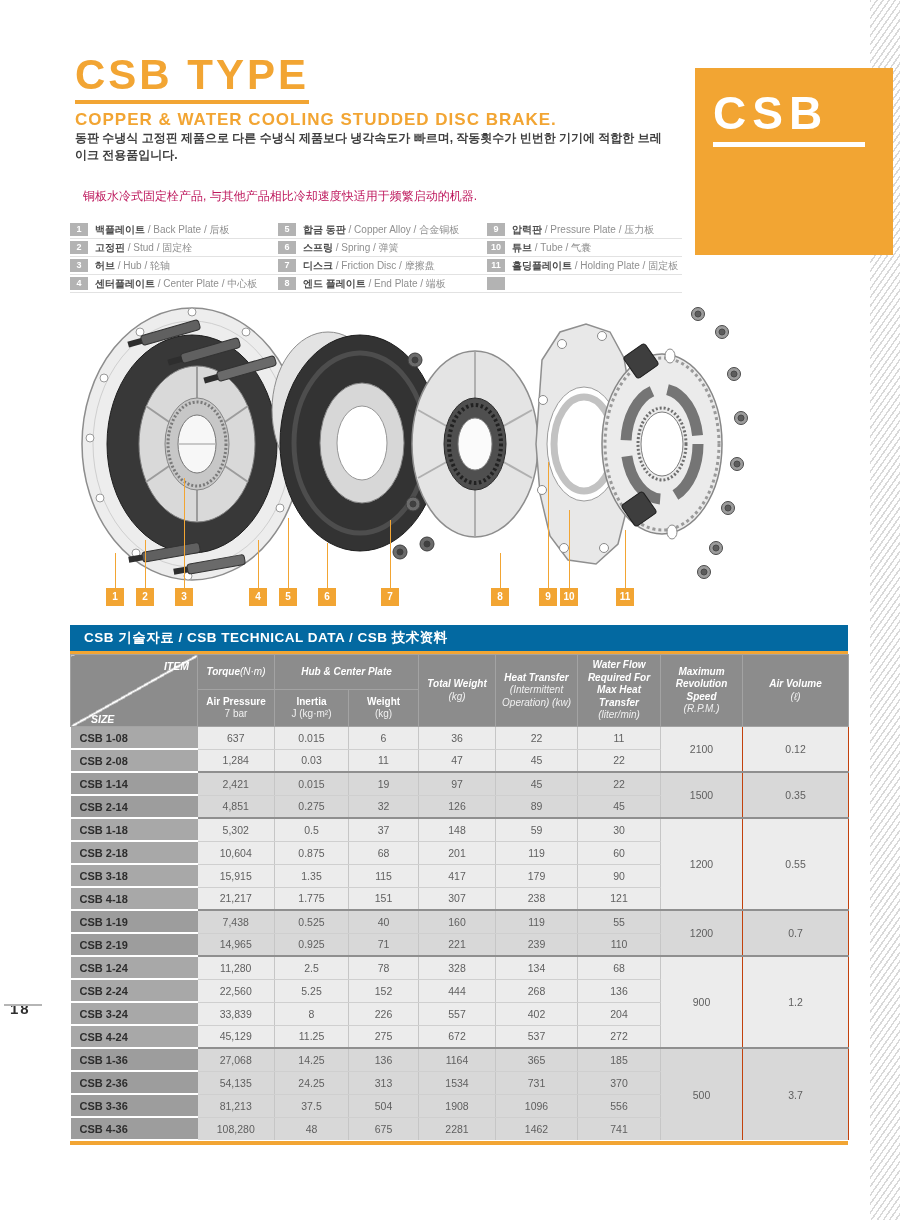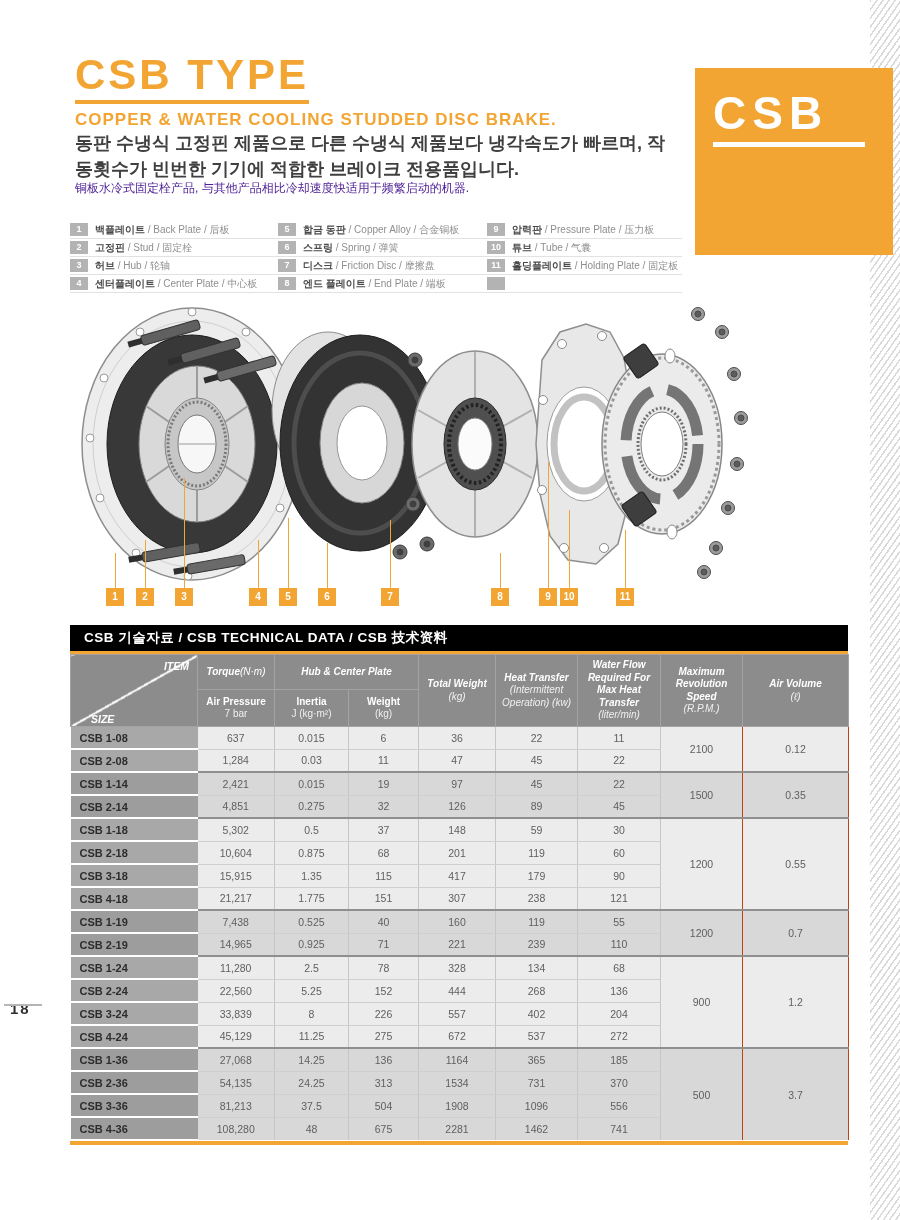--- a/index.html
+++ b/index.html
@@ -10,41 +10,41 @@
          background:repeating-linear-gradient(125deg,#d9d9d9 0 1.5px,#ffffff 1.5px 5px);}
   
   .badge{position:absolute;left:695px;top:68px;width:198px;height:187px;background:#F2A533;z-index:1;}
   .badge-inner{margin:22px 0 0 18px;display:inline-block;}
   .badge-text{color:#fff;font-size:46px;font-weight:bold;letter-spacing:6px;line-height:1;}
   .badge-underline{width:152px;height:5px;background:#fff;margin-top:6px;}
   
   .title{position:absolute;left:75px;top:52px;font-size:42px;font-weight:bold;color:#F2A533;
          letter-spacing:3px;border-bottom:4px solid #F2A533;padding-bottom:2px;line-height:1.1;}
   .subtitle{position:absolute;left:75px;top:110px;font-size:17px;font-weight:bold;color:#F2A533;letter-spacing:1px;}
-  .desc-ko{position:absolute;left:75px;top:130px;width:590px;font-size:18px;font-weight:bold;
+  .desc-ko{position:absolute;left:75px;top:130px;width:590px;font-size:12px;font-weight:bold;
            color:#3f3f3f;line-height:1.45;margin:0;}
-  .desc-zh{position:absolute;left:75px;top:180px;width:600px;font-size:12px;color:#4c1d95;margin:0;}
+  .desc-zh{position:absolute;left:75px;top:180px;width:600px;font-size:12px;color:#be185d;margin:8px;}
   
   .legend{position:absolute;left:70px;top:221px;width:612px;display:grid;
           grid-template-columns:208px 209px 195px;}
   .legend-col{display:flex;flex-direction:column;}
   .legend-row{display:flex;align-items:center;height:17px;border-bottom:1px solid #e2e2e2;}
   .legend-num{width:18px;height:13px;background:#b3b3b3;color:#fff;font-size:9px;font-weight:bold;
               text-align:center;line-height:13px;margin-right:7px;flex:0 0 18px;}
   .legend-text{font-size:10px;white-space:nowrap;overflow:hidden;}
   .legend-text .ko{font-weight:bold;color:#4a4a4a;}
   .legend-text .rest{color:#8f8f8f;}
   
   .diagram{position:absolute;left:70px;top:298px;width:700px;height:292px;}
   .callout-line{position:absolute;width:1.5px;background:#F2A533;}
   .callout-box{position:absolute;width:18px;height:18px;background:#F2A533;color:#fff;
                font-size:10px;font-weight:bold;text-align:center;line-height:18px;}
   
   .tbl-wrap{position:absolute;left:70px;top:625px;width:778px;border-bottom:4px solid #F2A533;}
-  .tbl-title{height:29px;background:#000000;border-bottom:3px solid #F2A533;color:#fff;
+  .tbl-title{height:29px;background:#0369a1;border-bottom:3px solid #F2A533;color:#fff;
              display:flex;align-items:center;padding-left:14px;font-size:13.5px;font-weight:bold;
              letter-spacing:0.5px;box-sizing:border-box;}
   table{width:778px;border-collapse:collapse;table-layout:fixed;}
   thead th{background:#8C8C8C;color:#fff;font-size:10px;font-weight:normal;
            border:1px solid #a3a3a3;padding:2px 2px;line-height:1.25;text-align:center;}
   thead .b{font-weight:bold;display:block;}
   thead .bi{font-weight:bold;}
   thead .u{font-weight:normal;display:block;color:#f0f0f0;}
   th.corner{position:relative;background:#8C8C8C;
     background-image:linear-gradient(to bottom right,rgba(0,0,0,0) calc(50% - 1px),#fff calc(50% - 1px),#fff calc(50% + 1px),rgba(0,0,0,0) calc(50% + 1px));}

